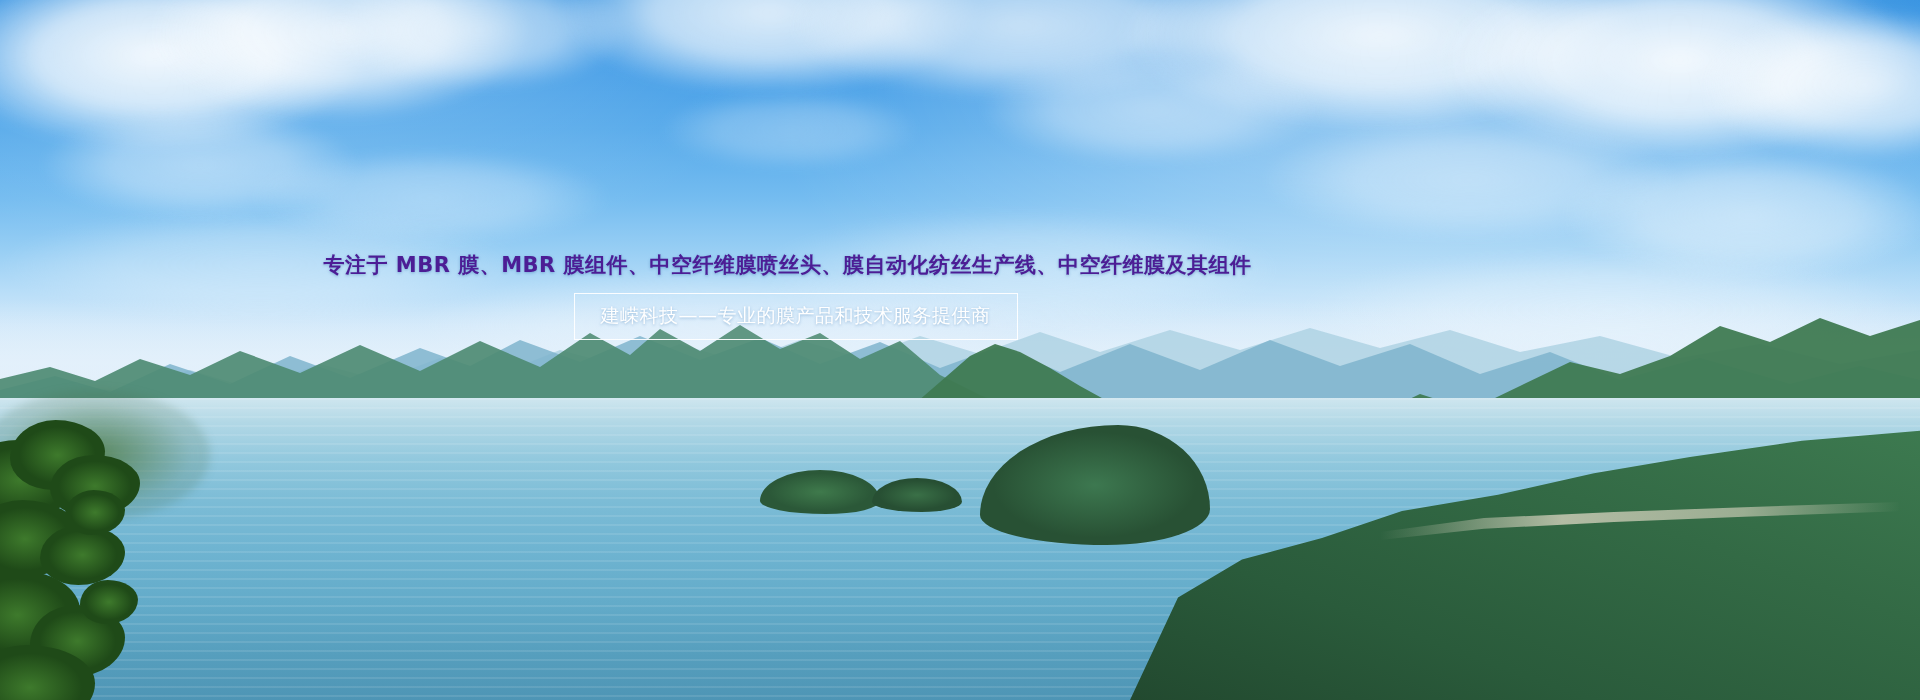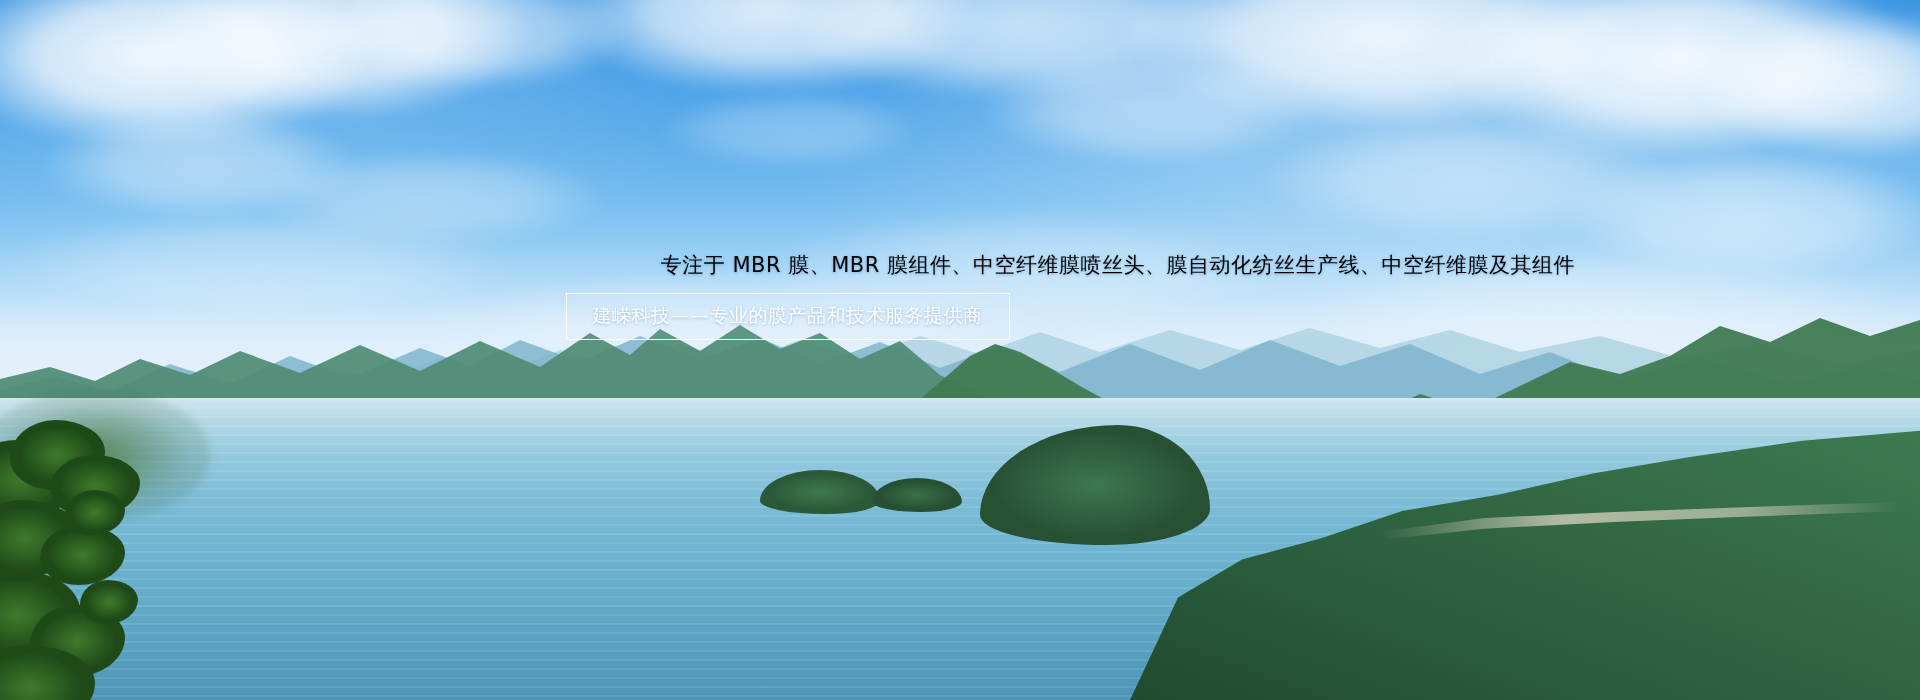--- a/index.html
+++ b/index.html
@@ -150,25 +150,25 @@
       0 0 1px rgba(255,255,255,.9),
       2px 2px 0 rgba(70,140,205,.55),
       3px 3px 6px rgba(40,100,160,.40);
   }
 
   .subtitle {
     position: absolute;
     left: 0;
     top: 230px;
     width: 1575px;
-    text-align: right;
-    color: #000000;
+    text-align: center;
+    color: #4c1d95;
     font-family: "DejaVu Sans", "Liberation Sans", sans-serif;
     font-size: 21px;
-    font-weight: normal;
+    font-weight: bold;
     letter-spacing: .5px;
     line-height: 28px;
     white-space: nowrap;
     text-shadow: 0 1px 3px rgba(50,110,170,.45);
   }
 
   .tagline-wrap {
     position: absolute;
     left: 0;
     top: 243px;
@@ -288,19 +288,19 @@
     <div class="leafblob" style="left:-25px;  top:215px; width:130px; height:85px;"></div>
     <div class="leafblob" style="left:75px;   top:60px;  width:60px;  height:45px;"></div>
     <div class="leafblob" style="left:90px;   top:150px; width:58px;  height:44px;"></div>
   </div>
 
   <div class="overlay">
 
 
     <p class="subtitle">专注于 MBR 膜、MBR 膜组件、中空纤维膜喷丝头、膜自动化纺丝生产线、中空纤维膜及其组件</p>
 
-    <div class="tagline-wrap" style="top:293px;">
+    <div class="tagline-wrap" style="top:293px;padding-left:8px;">
       <div class="tagline-box">建嵘科技——专业的膜产品和技术服务提供商</div>
     </div>
 
   </div>
 
 </div>
 
 </body></html>

